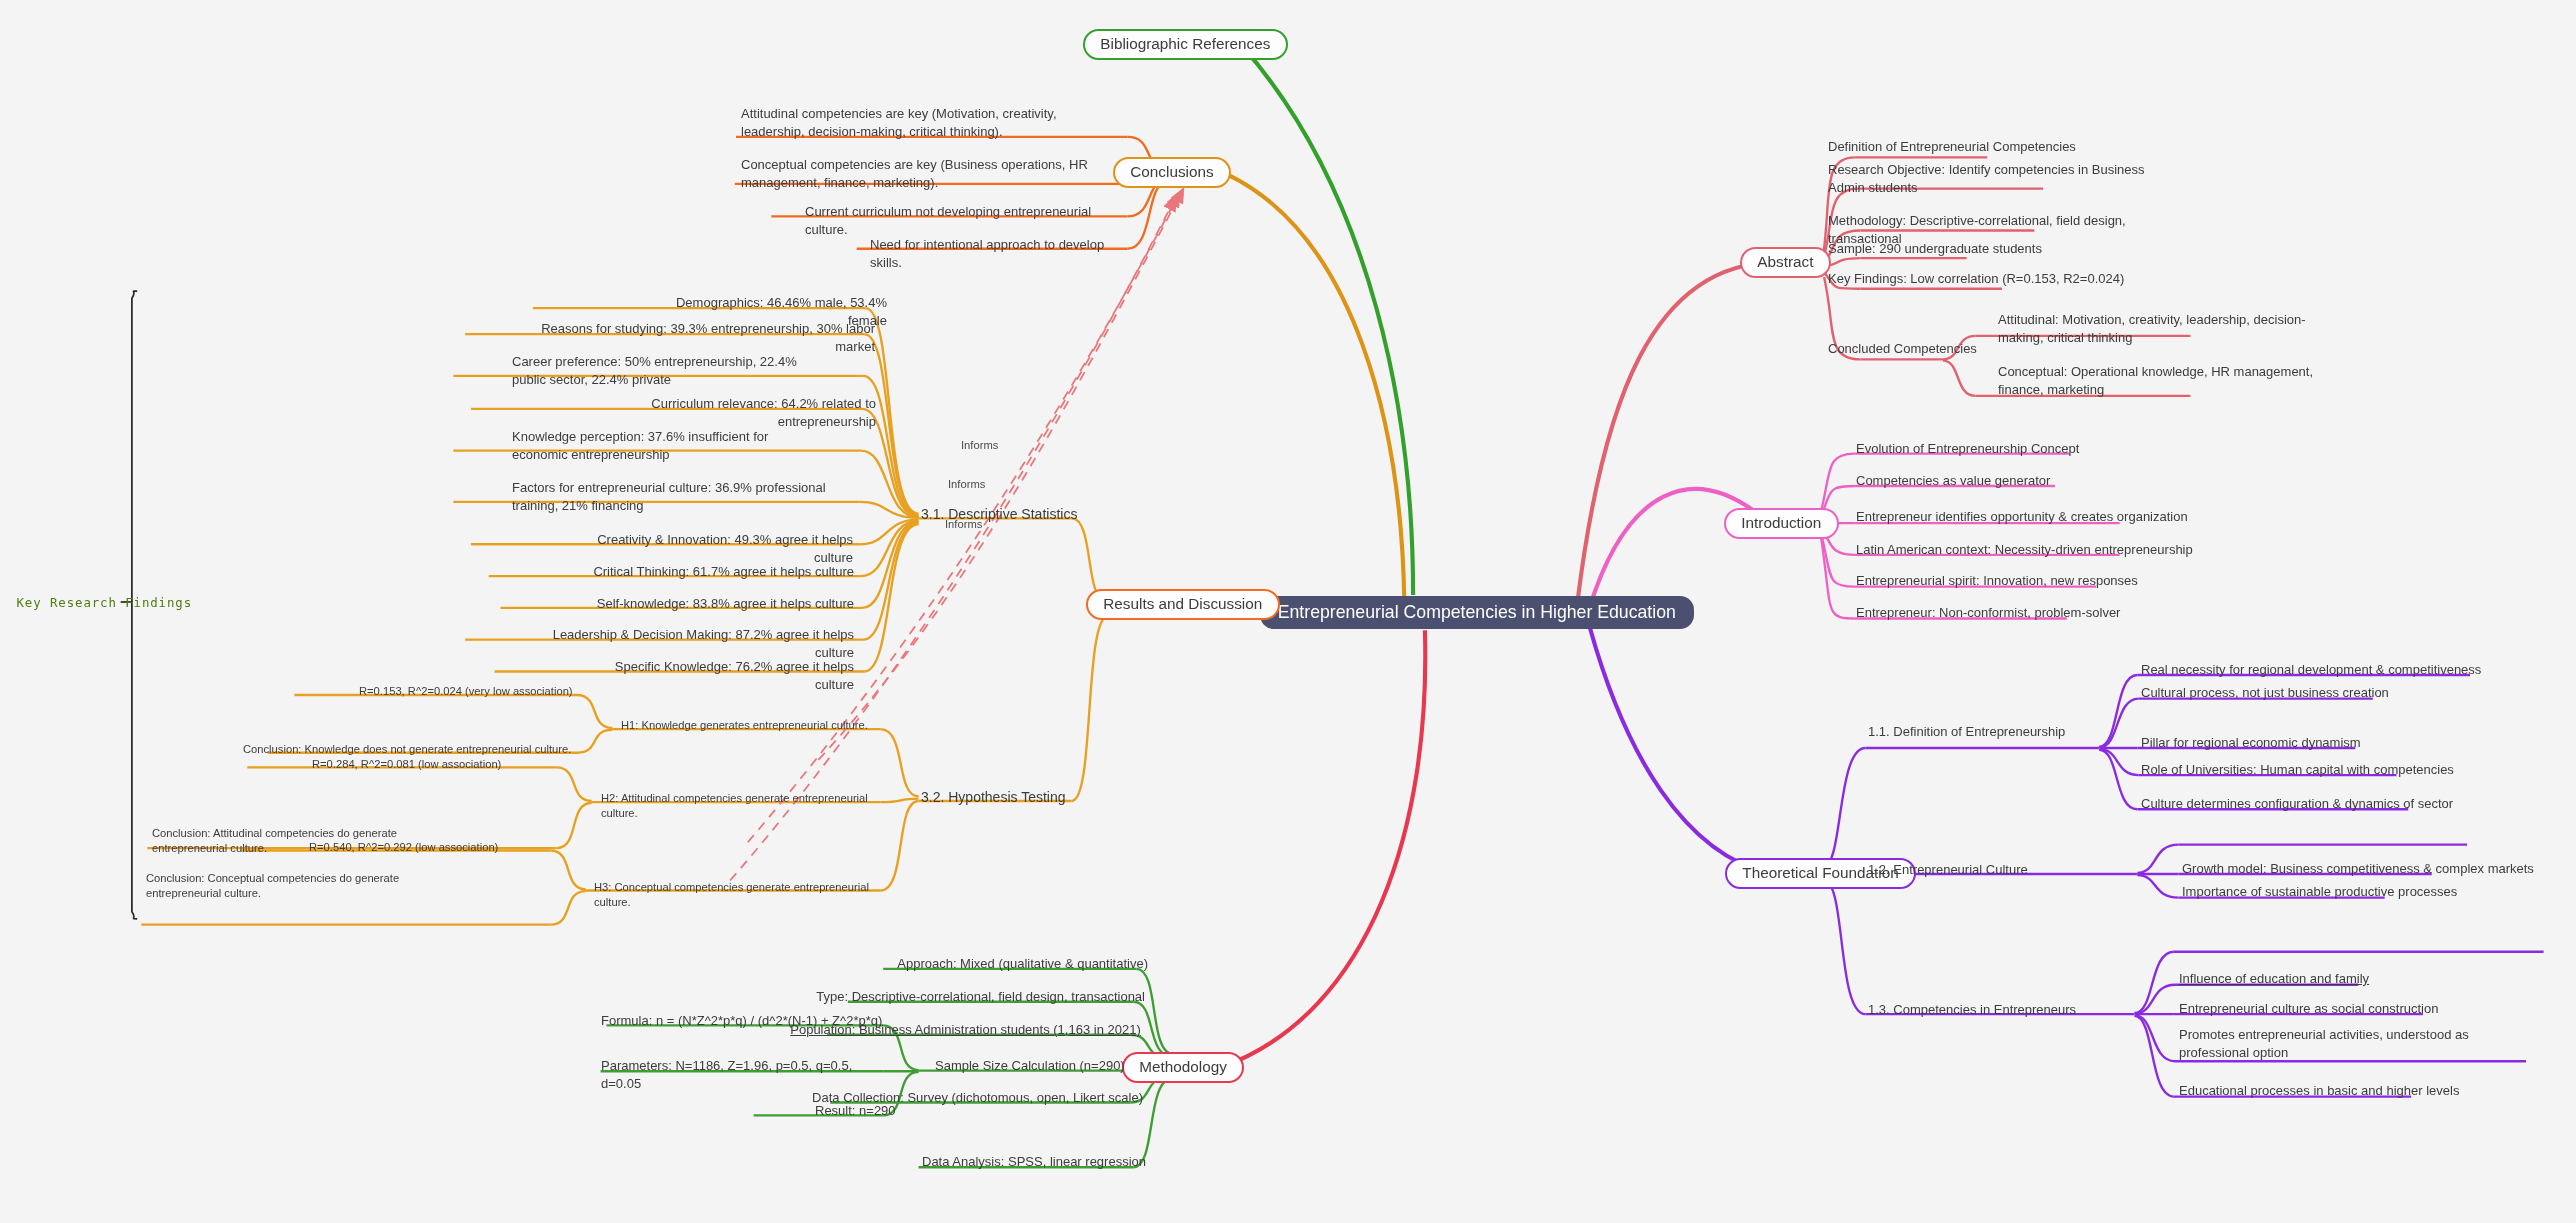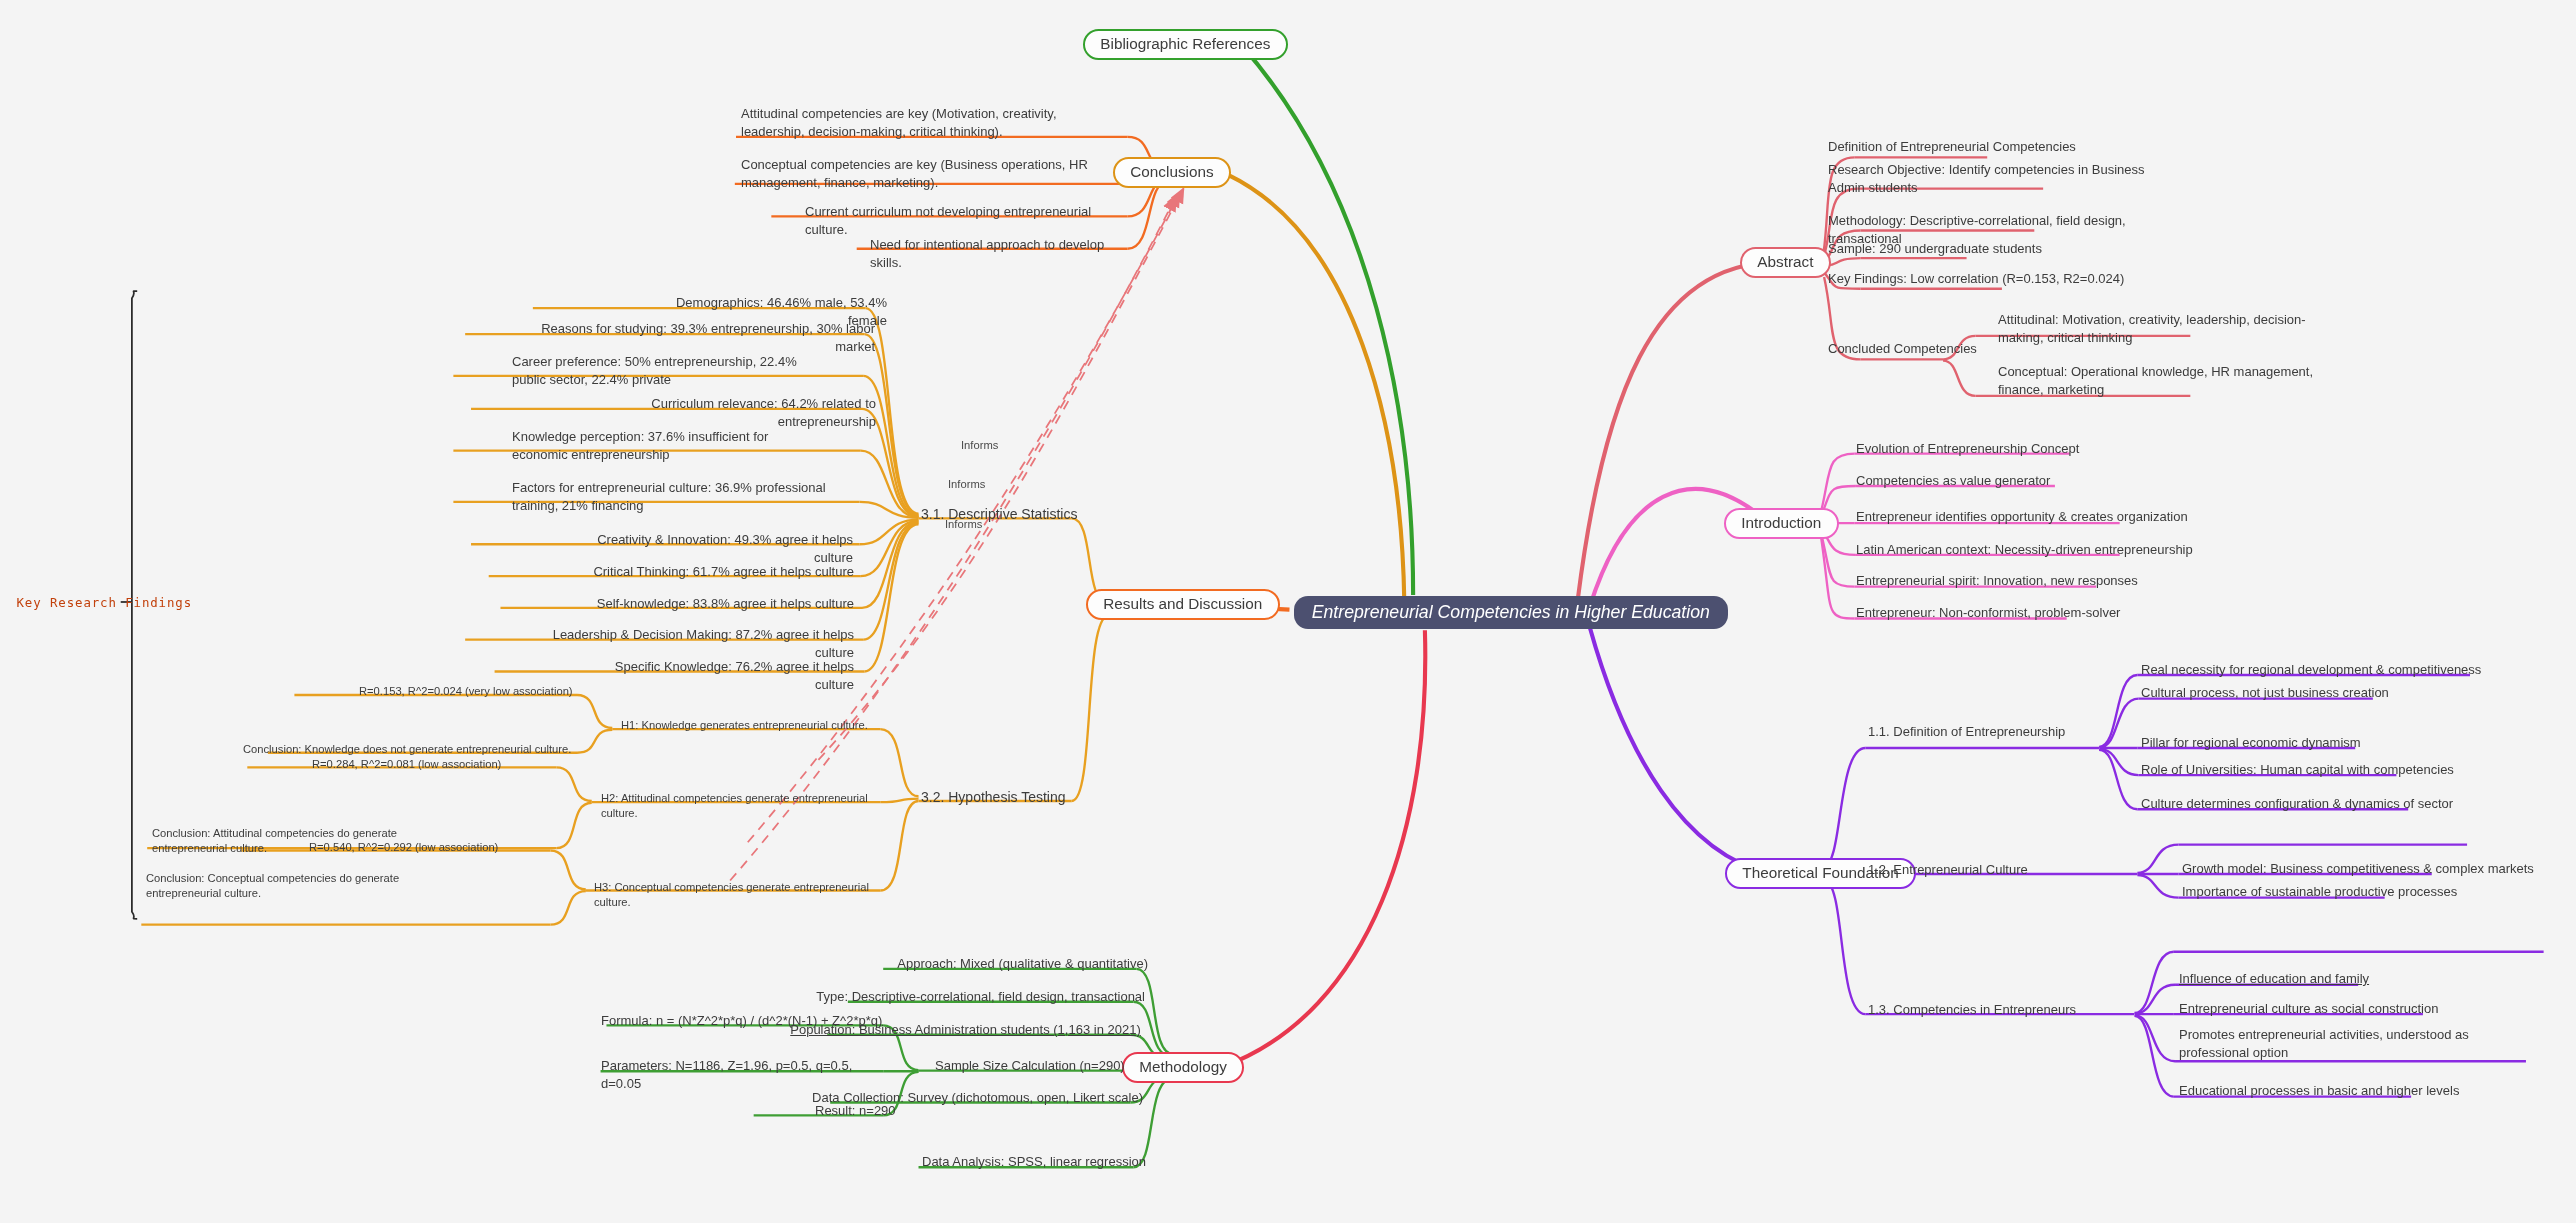--- a/index.html
+++ b/index.html
@@ -56,21 +56,21 @@
   .lbl.small { font-size: 11.2px; }
 
   .informs {
     position:absolute;
     color:#4a4a4a;
     font-size: 11.2px;
     font-family: "Liberation Sans", sans-serif;
   }
   .bracket-label {
     position:absolute;
-    color:#c2410c;
+    color:#4d7c0f;
     font-size: 12.4px;
     font-family: "DejaVu Sans Mono", monospace;
     letter-spacing: 0.9px;
     white-space: nowrap;
   }
 </style>
 </head>
 <body>
 
 <div id="canvas">
@@ -261,21 +261,21 @@
       <path d="M1270,1430 C1570,1080 1830,660 2003,327"></path>
       <path d="M1240,1495 C1540,1150 1810,700 1997,334"></path>
     </g>
 
     <g stroke="#2b2b2b" stroke-width="3" fill="none">
       <path d="M233,494 C220,494 233,494 224,506 L224,1548 C233,1560 220,1560 233,1560"></path>
       <path d="M224,1022 L205,1022"></path>
     </g>
   </svg>
 
-  <div class="node root" style="left:1294px; top:596px;font-style:italic;">
+  <div class="node root" style="left:1260px; top:596px;">
     <span>Entrepreneurial Competencies in Higher Education</span>
   </div>
 
   <div class="node branch b-abstract" style="left:1740px; top:247px;">
     <span>Abstract</span>
   </div>
 
   <div class="node branch b-intro" style="left:1724px; top:508px;">
     <span>Introduction</span>
   </div>

